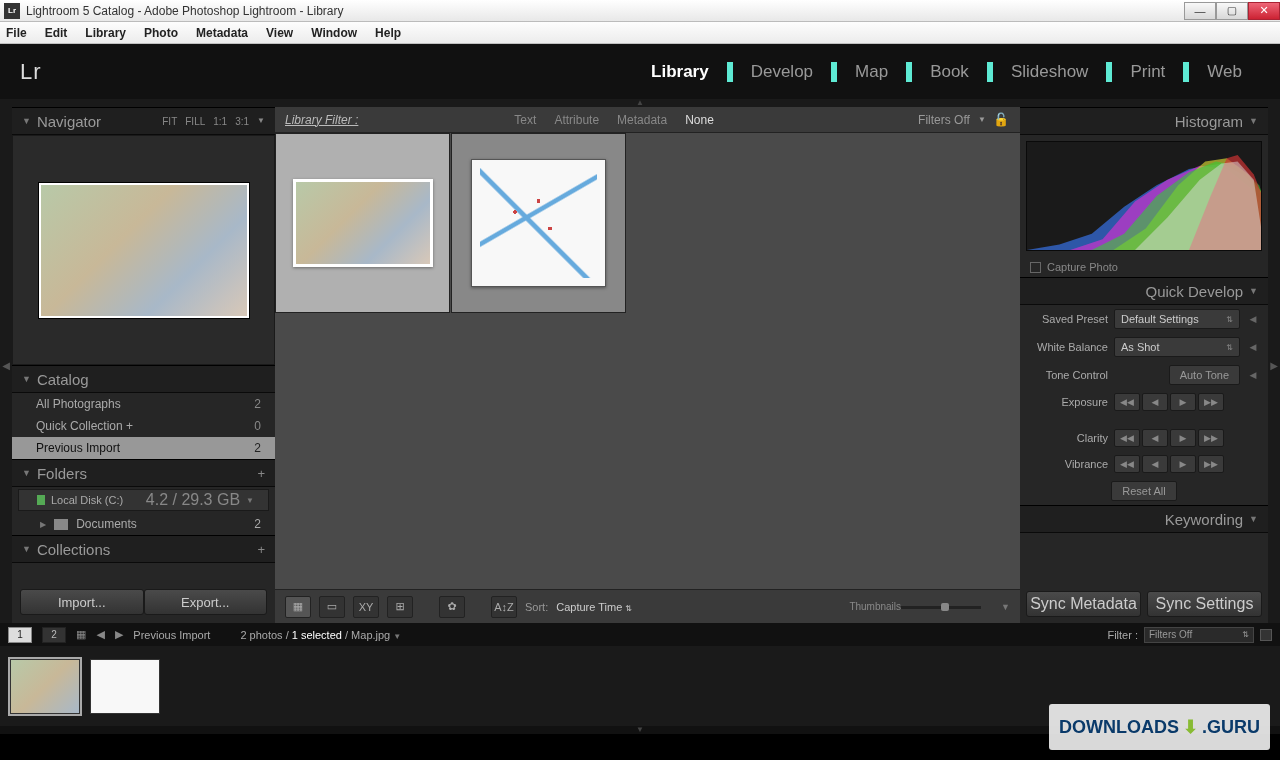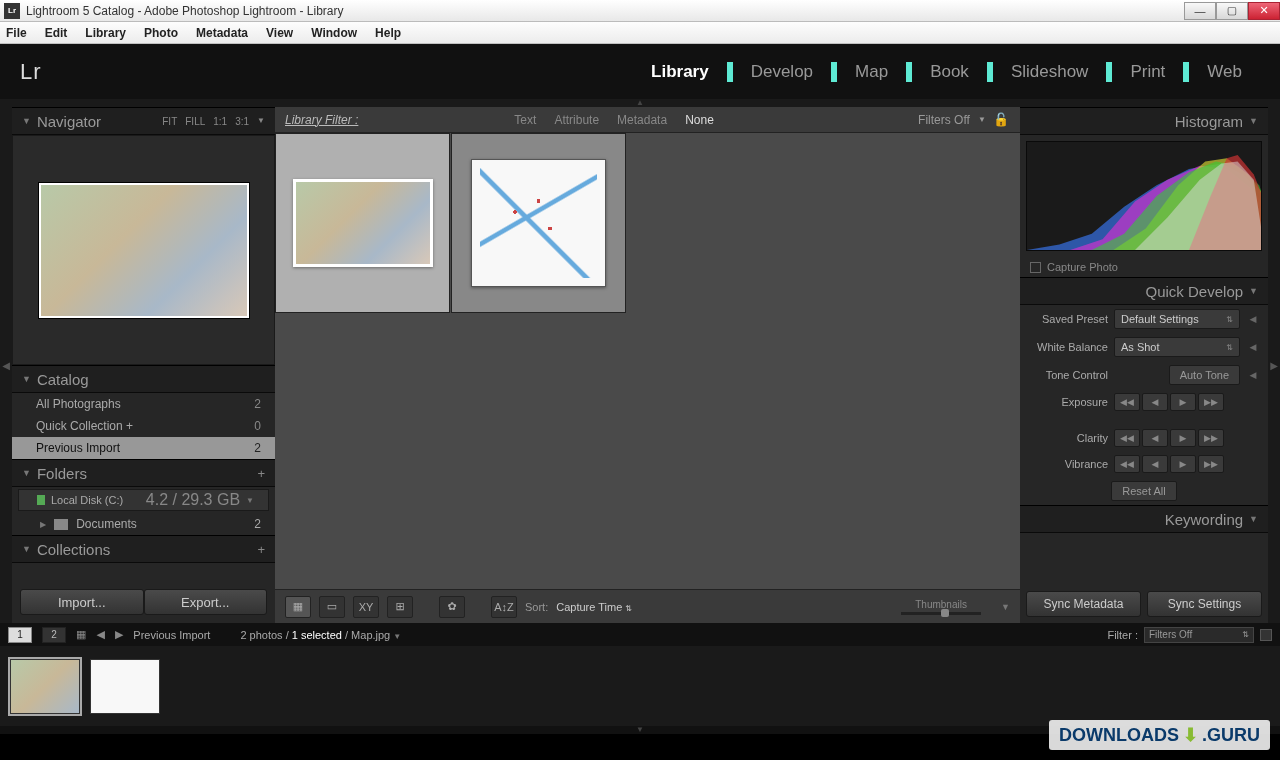--- a/index.html
+++ b/index.html
@@ -74,57 +74,57 @@
   radial-gradient(circle at 30% 40%, #c44 0 2px, transparent 2px),
   radial-gradient(circle at 50% 30%, #c44 0 2px, transparent 2px),
   radial-gradient(circle at 60% 55%, #c44 0 2px, transparent 2px),
   linear-gradient(45deg, transparent 45%, #6ad 46%, #6ad 48%, transparent 49%),
   linear-gradient(-30deg, transparent 55%, #6ad 56%, #6ad 58%, transparent 59%); }
 
 .toolbar { height:34px; background:#3a3a3a; border-top:1px solid #222; display:flex; align-items:center; padding:0 10px; gap:8px; font-size:11px; color:#999; }
 .tbtn { width:26px; height:22px; background:#333; border:1px solid #222; border-radius:2px; display:flex; align-items:center; justify-content:center; font-size:11px; color:#aaa; }
 .tbtn.grid4 { background:#555; }
 .sortsel { color:#ccc; }
-.thslider { margin-left:auto; font-size:10px; color:#888; display:flex; flex-direction:column; align-items:center; }
+.thslider { margin-left:auto; font-size:10px; color:#888; display:flex; flex-direction:row; align-items:center; }
 .thslider .track { width:80px; height:3px; background:#222; margin-top:2px; position:relative; }
 .thslider .track::after { content:""; position:absolute; left:50%; top:-3px; width:8px; height:8px; background:#888; border-radius:2px; }
 
 
 .histbox { height:110px; margin:6px; background:#1a1a1a; border:1px solid #0a0a0a; position:relative; overflow:hidden; }
 .hist { position:absolute; bottom:0; left:0; right:0; height:100%; }
 .orig { padding:4px 10px; font-size:11px; color:#888; display:flex; align-items:center; gap:6px; }
 .orig .chk { width:11px; height:11px; border:1px solid #666; }
 
 .qrow { display:flex; align-items:center; padding:4px 8px; font-size:11px; color:#aaa; gap:6px; }
 .qrow .ql { flex:0 0 80px; text-align:right; }
 .qsel { flex:1; height:20px; background:#3a3a3a; border:1px solid #1a1a1a; border-radius:2px; color:#ccc; font-size:11px; padding:0 6px; display:flex; align-items:center; }
 .qsel .dd { margin-left:auto; font-size:8px; color:#888; }
 .qbtn { height:20px; padding:0 10px; background:#3a3a3a; border:1px solid #1a1a1a; border-radius:2px; color:#999; font-size:11px; display:flex; align-items:center; }
 .steppers { display:flex; gap:2px; }
 .step { width:26px; height:18px; background:#3a3a3a; border:1px solid #1a1a1a; border-radius:2px; color:#888; font-size:9px; display:flex; align-items:center; justify-content:center; }
 .rswitch { width:14px; font-size:9px; color:#666; text-align:center; }
 
 .syncrow { padding:6px; display:flex; gap:6px; margin-top:auto; }
-.syncbtn { flex:1; height:26px; background:linear-gradient(#4a4a4a,#333); border:1px solid #1a1a1a; border-radius:3px; color:#ccc; font-size:12px; display:flex; align-items:center; justify-content:center; }
+.syncbtn { flex:1; height:26px; background:linear-gradient(#4a4a4a,#333); border:1px solid #1a1a1a; border-radius:3px; color:#ccc; font-size:16px; display:flex; align-items:center; justify-content:center; }
 
 
 .status { height:23px; background:#111; display:flex; align-items:center; padding:0 8px; font-size:11px; color:#aaa; gap:10px; }
 .pgbtn { width:24px; height:16px; background:#ddd; border:1px solid #888; display:flex; align-items:center; justify-content:center; font-size:10px; color:#222; }
 .pgbtn.dark { background:#333; color:#bbb; border-color:#222; }
 .status .sel1 { color:#fff; }
 .filtersel { margin-left:auto; display:flex; align-items:center; gap:6px; }
 .filterdd { width:110px; height:16px; background:#2a2a2a; border:1px solid #444; font-size:10px; color:#999; padding:0 4px; display:flex; align-items:center; }
 
 
 .filmstrip { height:80px; background:#1a1a1a; display:flex; align-items:center; padding:0 10px; gap:10px; }
 .fthumb { width:70px; height:55px; background:#fff; border:1px solid #333; }
 .fthumb.sel { box-shadow:0 0 0 2px #aaa; }
 .bottomgrab { height:8px; background:#111; text-align:center; color:#444; font-size:8px; line-height:8px; }
 
-.watermark { position:absolute; right:10px; bottom:10px; font-size:18px; font-weight:bold; color:#0a3a6a; background:rgba(255,255,255,.85); padding:4px 10px; border-radius:3px; display:flex; align-items:center; gap:4px; }
+.watermark { position:absolute; right:10px; bottom:10px; font-size:18px; font-weight:bold; color:#0a3a6a; background:rgba(255,255,255,.85); padding:12px 10px; border-radius:3px; display:flex; align-items:center; gap:4px; }
 .watermark .dl { color:#0a3a6a; }
 .watermark .guru { color:#0a3a6a; }
 .watermark .arrow { color:#8b3; }
 </style>
 </head>
 <body>
 
 <div class="titlebar">
   <div class="app-ico">Lr</div>
   <span>Lightroom 5 Catalog - Adobe Photoshop Lightroom - Library</span>

